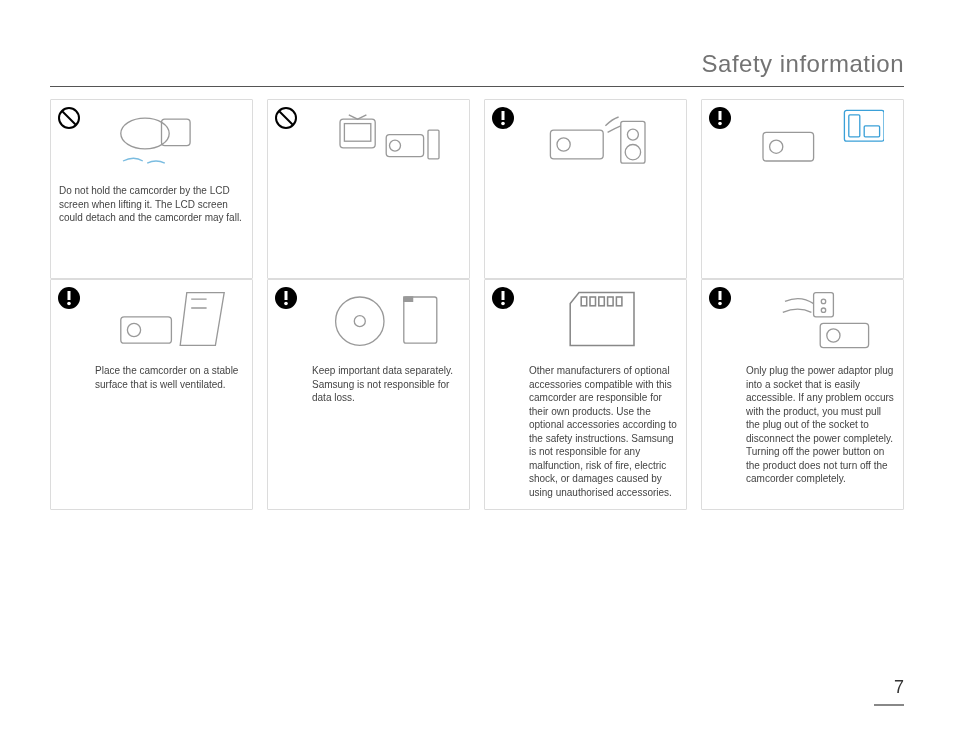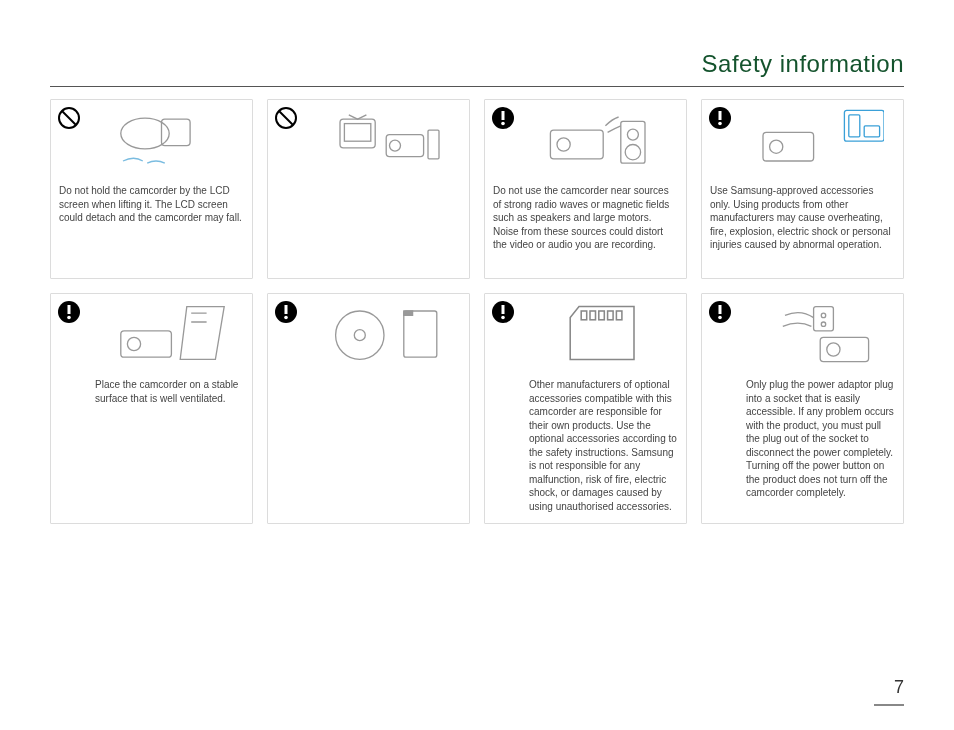--- a/index.html
+++ b/index.html
@@ -18,34 +18,34 @@
     box-sizing: border-box;
     height: 100%;
     position: relative;
   }
   .header {
     text-align: right;
     margin-bottom: 8px;
   }
   .title {
     font-size: 24px;
-    color: #14532d;
+    color: #737373;
     font-weight: 400;
     letter-spacing: 0.5px;
   }
   .hr {
     border: none;
     border-top: 1.5px solid #555;
     margin: 0 0 12px 0;
   }
   .grid {
     display: grid;
     grid-template-columns: repeat(4, 1fr);
     grid-template-rows: auto auto;
-    gap: 14px 14px;
+    gap: 0 14px;
   }
   .card {
     border: 1px solid #dcdcdc;
     background: #fff;
     padding: 0;
     box-sizing: border-box;
     display: flex;
     flex-direction: column;
     border-radius: 1px;
   }
@@ -167,21 +167,20 @@
                 <rect x="14" y="22" width="48" height="26" rx="3"></rect>
                 <circle cx="26" cy="35" r="6"></circle>
                 <rect x="78" y="14" width="22" height="38" rx="2"></rect>
                 <circle cx="89" cy="26" r="5"></circle>
                 <circle cx="89" cy="42" r="7"></circle>
                 <path d="M64 18 Q70 12 76 10 M66 24 Q73 20 78 18"></path>
               </g>
             </svg>
         </span>
       </div>
-      <div class="card-text">Do not use the camcorder near sources of strong radio waves or magnetic fields such as speakers and large motors. Noise from these sources could distort the video or audio you are recording.</div>
     </div>
 
     <div class="card row1">
       <div class="card-ill">
         <span class="icon">
           <svg viewBox="0 0 24 24">
               <circle cx="12" cy="12" r="11" fill="#000"></circle>
               <rect x="10.5" y="5" width="3" height="9" fill="#fff"></rect>
               <circle cx="12" cy="17.5" r="1.8" fill="#fff"></circle>
             </svg>
@@ -191,21 +190,20 @@
               <g fill="none" stroke="#999" stroke-width="1.2">
                 <rect x="10" y="24" width="46" height="26" rx="3"></rect>
                 <circle cx="22" cy="37" r="6"></circle>
                 <rect x="88" y="8" width="10" height="20" rx="1" stroke="#3aa0d8"></rect>
                 <rect x="102" y="18" width="14" height="10" rx="1" stroke="#3aa0d8"></rect>
                 <rect x="84" y="4" width="36" height="28" rx="2" stroke="#3aa0d8"></rect>
               </g>
             </svg>
         </span>
       </div>
-      <div class="card-text">Use Samsung-approved accessories only. Using products from other manufacturers may cause overheating, fire, explosion, electric shock or personal injuries caused by abnormal operation.</div>
     </div>
 
     <div class="card row2">
       <div class="card-ill">
         <span class="icon">
           <svg viewBox="0 0 24 24">
               <circle cx="12" cy="12" r="11" fill="#000"></circle>
               <rect x="10.5" y="5" width="3" height="9" fill="#fff"></rect>
               <circle cx="12" cy="17.5" r="1.8" fill="#fff"></circle>
             </svg>
@@ -237,20 +235,21 @@
           <svg viewBox="0 0 120 60">
               <g fill="none" stroke="#999" stroke-width="1.2">
                 <circle cx="38" cy="32" r="22"></circle>
                 <circle cx="38" cy="32" r="5"></circle>
                 <rect x="78" y="10" width="30" height="42" rx="2"></rect>
                 <path d="M78 10 L86 10 L86 14 L78 14 Z" fill="#999"></path>
               </g>
             </svg>
         </span>
       </div>
+      <div class="card-text">Keep important data separately. Samsung is not responsible for data loss.</div>
     </div>
 
     <div class="card row2">
       <div class="card-ill">
         <span class="icon">
           <svg viewBox="0 0 24 24">
               <circle cx="12" cy="12" r="11" fill="#000"></circle>
               <rect x="10.5" y="5" width="3" height="9" fill="#fff"></rect>
               <circle cx="12" cy="17.5" r="1.8" fill="#fff"></circle>
             </svg>

